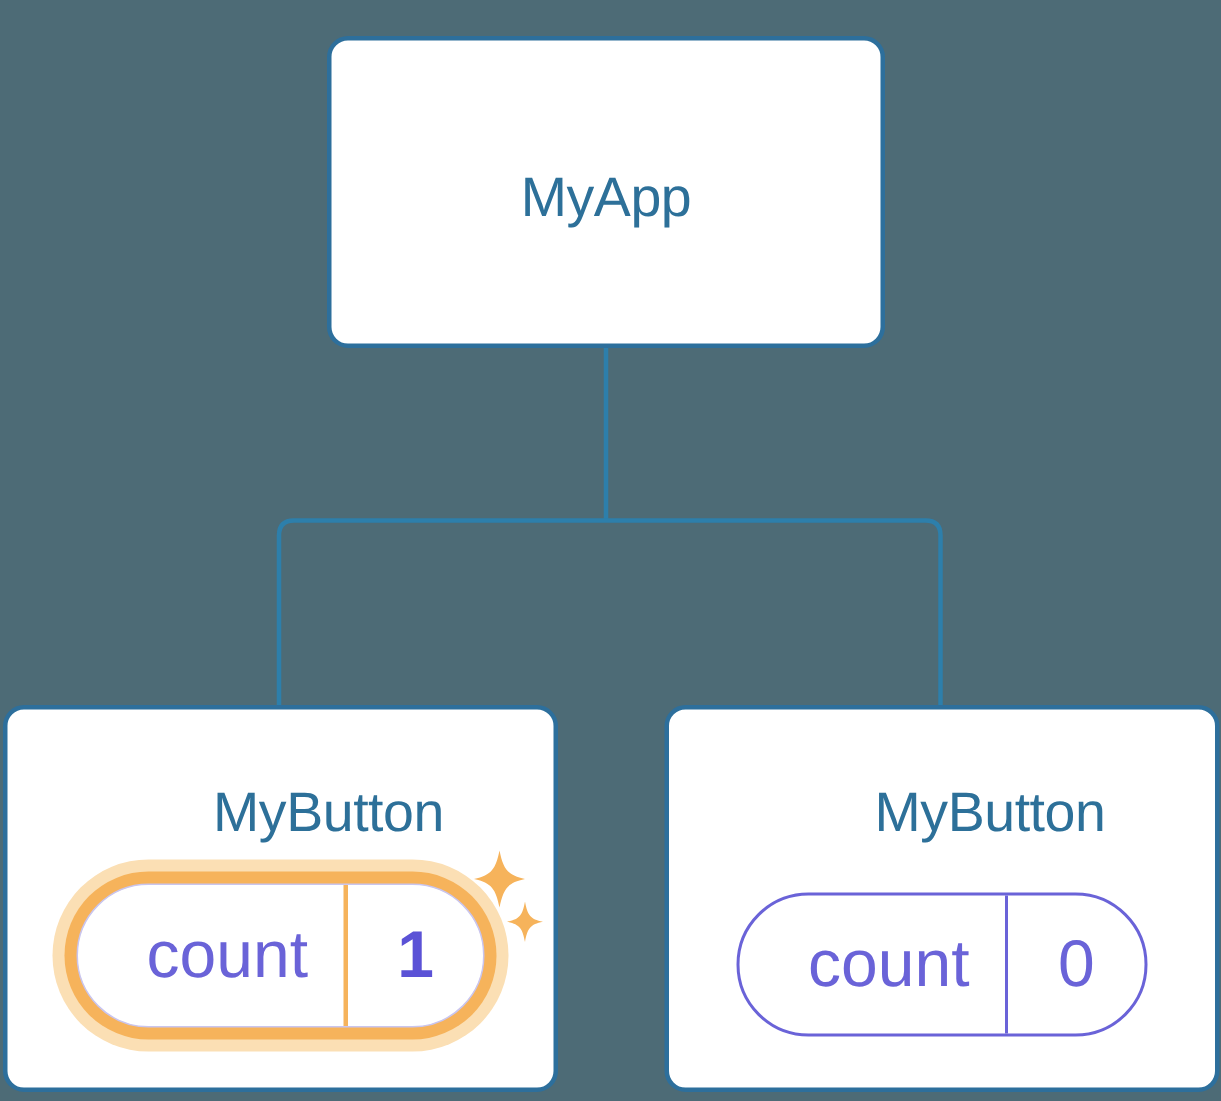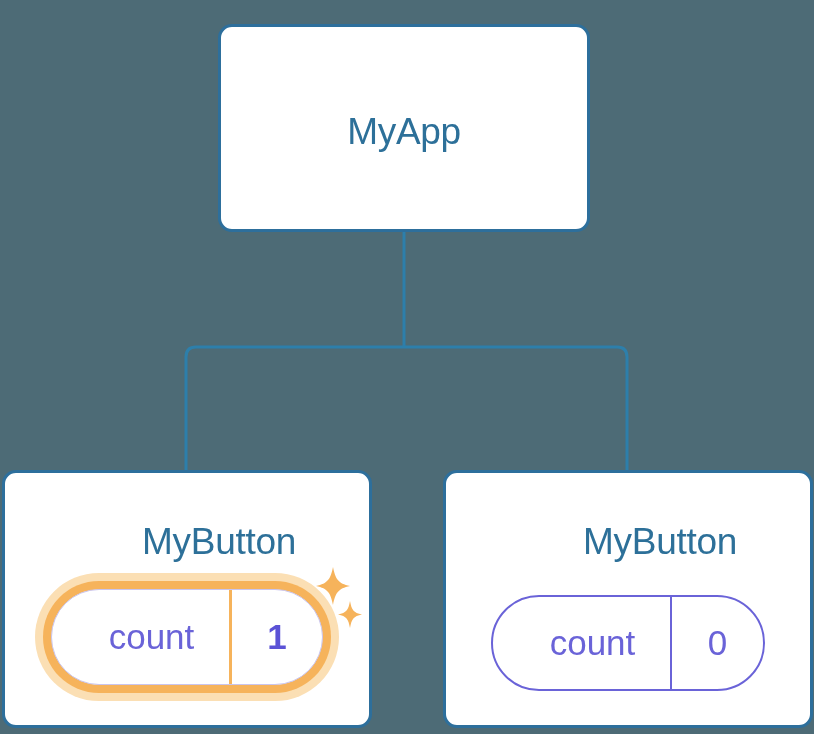--- a/index.html
+++ b/index.html
@@ -93,21 +93,21 @@
     border-radius: 999px;
     height: 96px;
     box-sizing: border-box;
   }
   .pill-key,
   .pill-val {
     display: flex;
     align-items: center;
     justify-content: center;
     color: #6a63d8;
-    font-size: 35px;
+    font-size: 44px;
     font-weight: 400;
     box-sizing: border-box;
     white-space: nowrap;
   }
   .pill-key {
     width: 177px;
     padding-left: 22px;
   }
   .pill-val {
     width: 93px;

